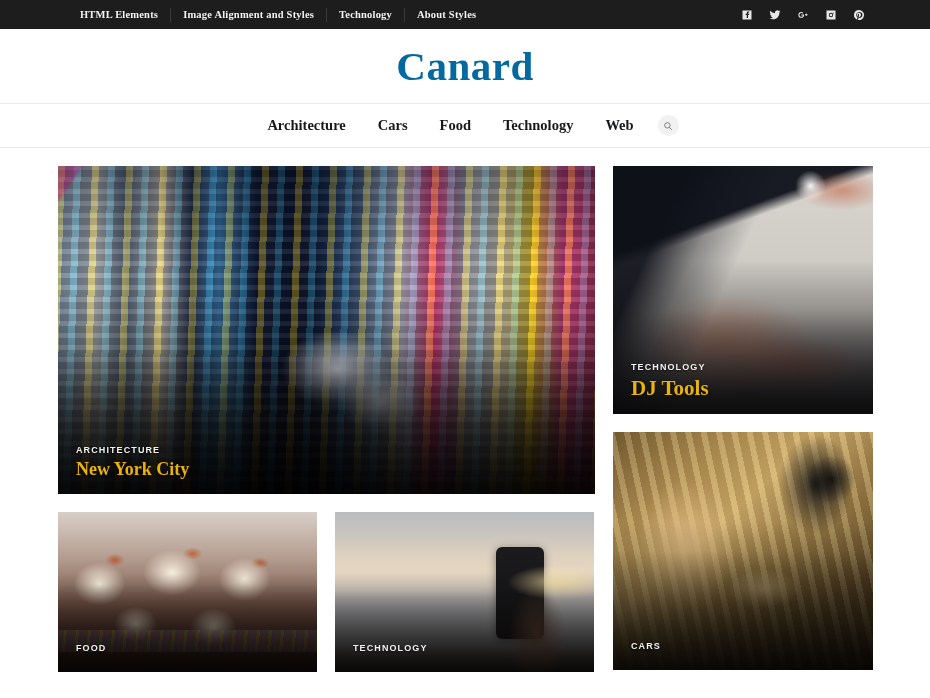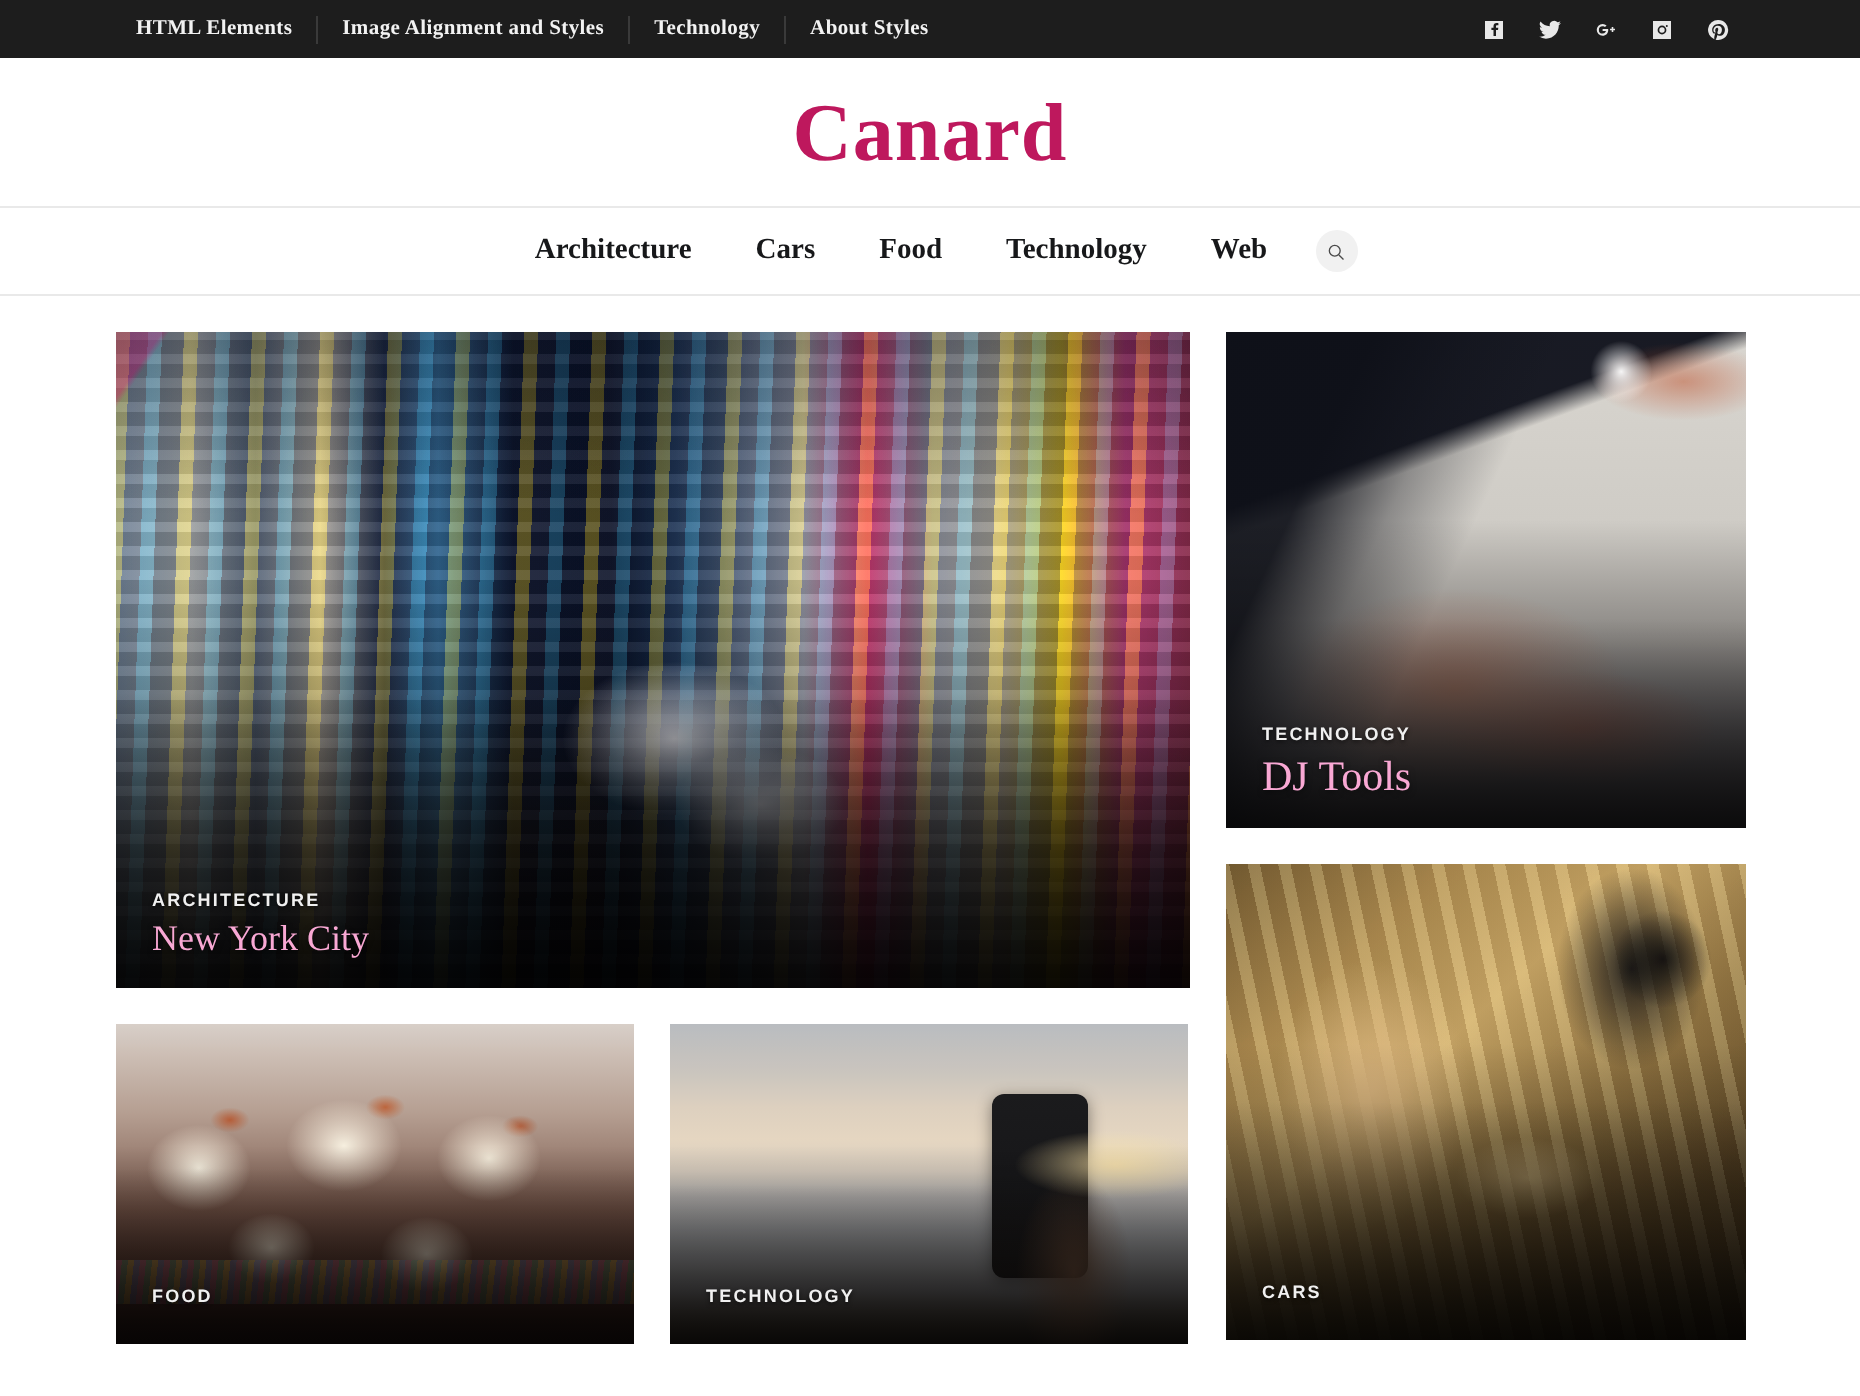--- a/index.html
+++ b/index.html
@@ -10,21 +10,21 @@
     overflow: hidden;
   }
 
   
   .topbar {
     height: 29px;
     background: #1d1d1d;
     display: flex;
     align-items: center;
     justify-content: space-between;
-    padding: 0 14px 0 4px;
+    padding: 0 14px 0 16px;
   }
   .topnav { display: flex; align-items: center; height: 100%; padding-left: 52px; }
   .topnav-item {
     font-family: "Liberation Serif", serif;
     font-weight: 700;
     font-size: 10.5px;
     color: #f2f2f2;
     letter-spacing: .2px;
     padding: 0 12px;
     line-height: 14px;
@@ -45,21 +45,21 @@
   
   .brandwrap {
     height: 74px;
     display: flex; align-items: center; justify-content: center;
     background: #fff;
   }
   .brand {
     font-family: "Liberation Serif", serif;
     font-weight: 700;
     font-size: 41px;
-    color: #be185d;
+    color: #0369a1;
     letter-spacing: .5px;
     cursor: pointer;
   }
 
   
   .mainnav {
     height: 45px;
     border-top: 1px solid #e9e9e9;
     border-bottom: 1px solid #e9e9e9;
     display: flex; align-items: center; justify-content: center;
@@ -112,23 +112,23 @@
     font-weight: 700;
     font-size: 9px;
     letter-spacing: 1.1px;
     color: #f0f0f0;
     margin-bottom: 5px;
     text-transform: uppercase;
     text-shadow: 0 1px 2px rgba(0,0,0,.6);
   }
   .ttl {
     font-family: "Liberation Serif", serif;
-    font-weight: 400;
+    font-weight: 700;
     font-size: 21px;
-    color: #f9a8d4;
+    color: #eab308;
     line-height: 1.1;
     text-shadow: 0 1px 3px rgba(0,0,0,.55);
   }
   .ttl.big { font-size: 18px; }
 
   .c-hero   { height: 328px; width: 537px; }
   .c-small  { height: 160px; width: 259px; }
   .c-side1  { height: 248px; width: 260px; }
   .c-side2  { height: 238px; width: 260px; }
 

